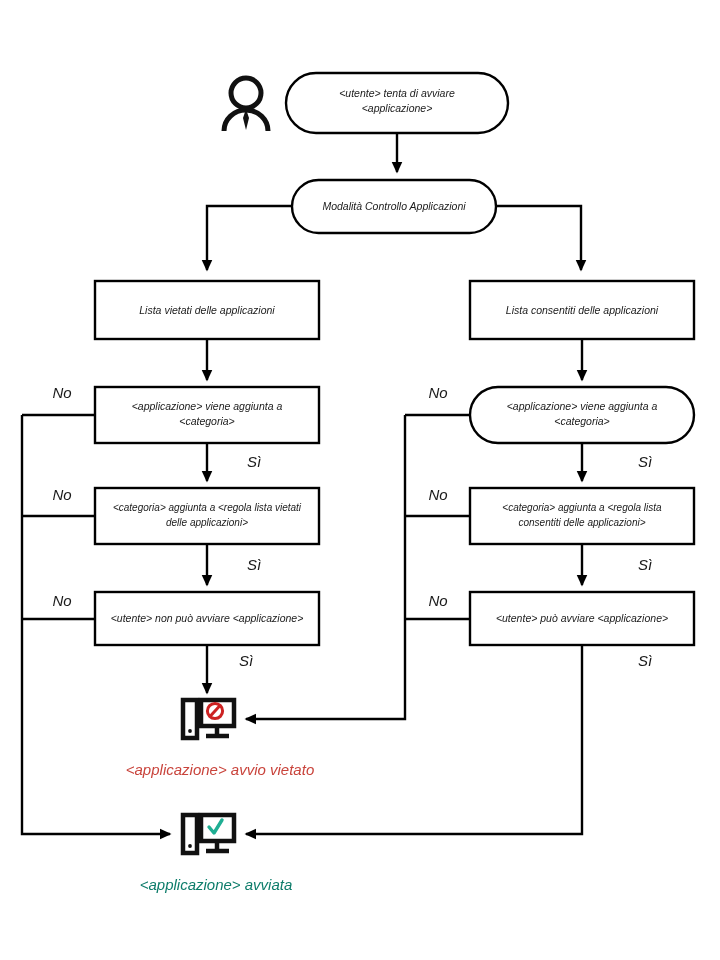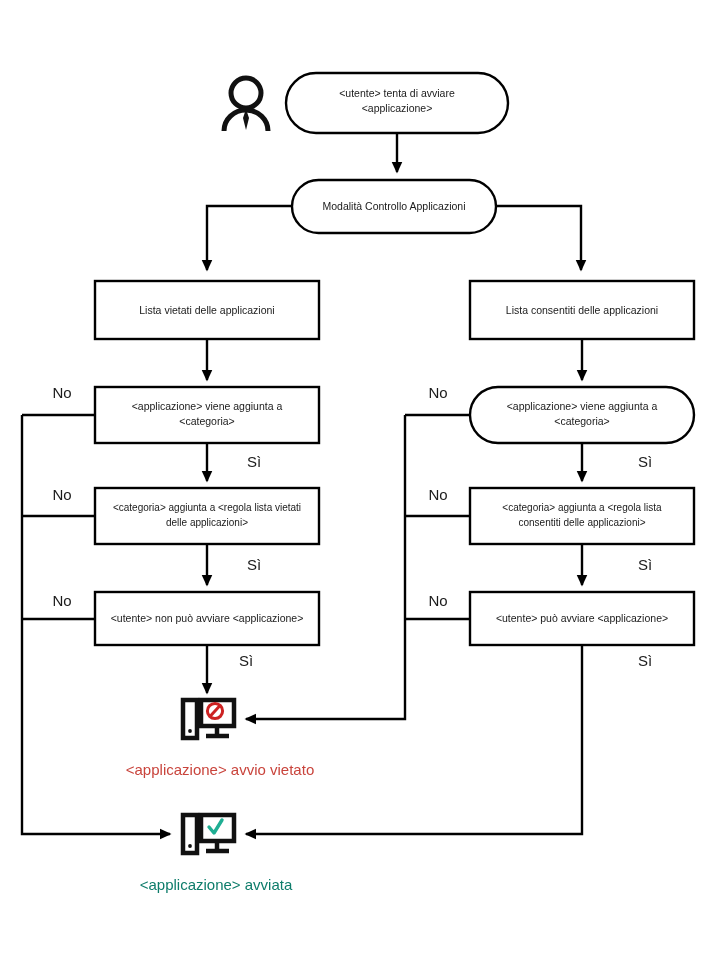--- a/index.html
+++ b/index.html
@@ -12,20 +12,21 @@
     font-family: "Liberation Sans", sans-serif;
     width: 720px;
     height: 960px;
     overflow: hidden;
   }
   #stage {
     position: relative;
     width: 660px;
     height: 960px;
     background: #ffffff;
+    font-style: italic;
   }
   #flow-svg {
     position: absolute;
     left: 0;
     top: 0;
     width: 720px;
     height: 960px;
   }
   .node-text {
     font-family: "Liberation Sans", sans-serif;

